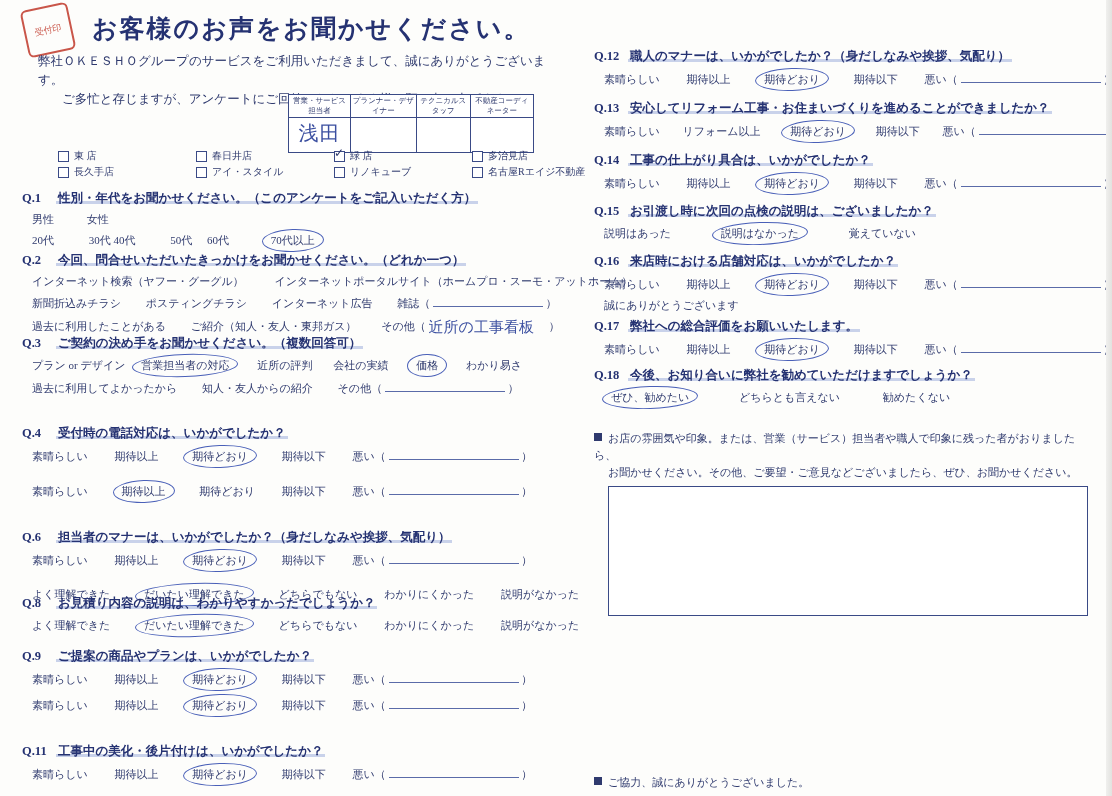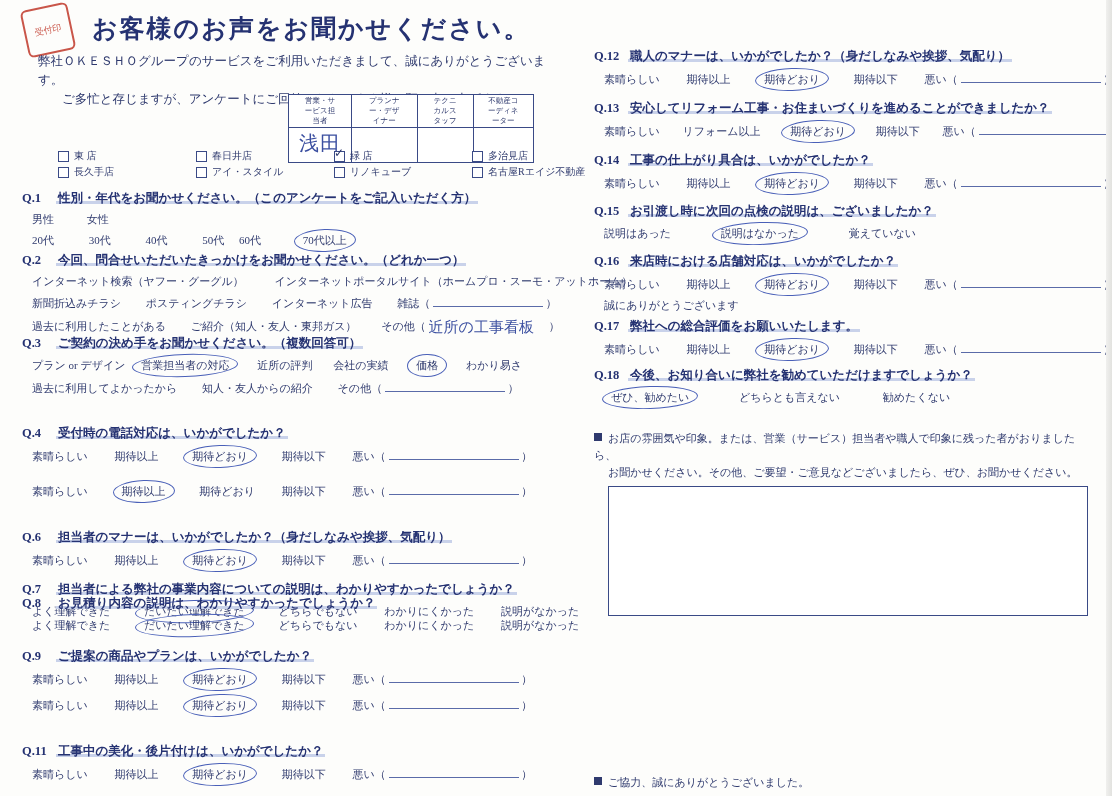--- a/index.html
+++ b/index.html
@@ -40,21 +40,21 @@
   .staff-table{
     position:absolute;left:288px;top:94px;width:246px;
     border:1px solid #3a4a86;border-collapse:collapse;
     background:#fff;
   }
   .staff-table td{
     border:1px solid #3a4a86;
     font-size:7.5px;text-align:center;vertical-align:middle;
     color:#2f3a6e;line-height:10px;
   }
-  .staff-table tr.head td{height:18px;padding:1px 14px;}
+  .staff-table tr.head td{height:18px;padding:1px 2px;}
   .staff-table tr.body td{height:32px;}
   .hand-name{
     font-size:20px;color:#3b4fa0;font-family:"DejaVu Serif",serif;
     letter-spacing:1px;
   }
 
   
   .shops{position:absolute;left:58px;top:148px;font-size:10px;line-height:16px;}
   .shops .row{display:flex;}
   .shops .cb{width:138px;display:flex;align-items:center;gap:5px;}
@@ -182,21 +182,21 @@
     <div class="q" style="left:22px;top:190px;">
       <div class="qh">
         <span class="num">Q.1</span><span class="txt">性別・年代をお聞かせください。（このアンケートをご記入いただく方）</span>
       </div>
       <div class="opts" style="margin-left:10px;">
         <span class="o" style="margin-right:30px;">男性</span>
         <span class="o">女性</span>
       </div>
       <div class="opts" style="margin-left:10px;">
         <span class="o" style="margin-right:32px;">20代</span>
-        <span class="o" style="margin-right:32px;">30代</span>
+        <span class="o" style="">30代</span>
         <span class="o" style="margin-right:32px;">40代</span>
         <span class="o" style="margin-right:12px;">50代</span>
         <span class="o" style="margin-right:32px;">60代</span>
         <span class="o circ">70代以上</span>
       </div>
     </div>
 
     <div class="q" style="left:22px;top:252px;">
       <div class="qh">
         <span class="num">Q.2</span><span class="txt">今回、問合せいただいたきっかけをお聞かせください。（どれか一つ）</span>
@@ -279,23 +279,20 @@
         <span class="o" style="margin-right:24px;">期待以上</span>
         <span class="o circ" style="margin-right:24px;">期待どおり</span>
         <span class="o" style="margin-right:24px;">期待以下</span>
         <span class="o">悪い（</span>
         <span class="line" style="width:130px;"></span>
         <span class="o">）</span>
       </div>
     </div>
 
     <div class="q" style="left:22px;top:541px;top:541px;top:541px;top:541px;top:541px;top:541px;top:541px;top:541px;top:541px;top:541px;top:541px;top:541px;top:541px;top:541px;top:541px;top:541px;top:541px;top:541px;top:541px;top:541px;top:541px;top:541px;top:541px;top:541px;top:541px;top:541px;top:541px;top:541px;top:541px;top:541px;top:541px;top:541px;top:541px;top:541px;top:541px;top:541px;top:541px;top:541px;top:541px;top:541px;top:541px;top:541px;top:541px;top:541px;top:541px;top:541px;top:541px;top:541px;top:541px;top:541px;top:541px;top:541px;top:541px;top:541px;top:541px;top:541px;top:541px;top:541px;top:541px;top:541px;top:541px;top:541px;top:541px;top:541px;top:541px;top:541px;top:541px;top:541px;top:541px;top:541px;top:541px;top:541px;top:541px;top:541px;top:541px;top:541px;top:541px;top:541px;top:541px;top:541px;top:541px;top:541px;top:541px;top:541px;top:541px;top:541px;top:541px;top:541px;top:541px;top:541px;top:541px;top:541px;top:541px;top:541px;top:541px;top:541px;top:541px;top:541px;top:541px;top:541px;top:541px;top:541px;top:541px;top:541px;top:541px;top:541px;top:541px;top:541px;top:541px;top:541px;top:541px;top:541px;top:541px;top:541px;top:541px;top:541px;top:541px;top:541px;top:541px;top:541px;top:541px;top:541px;top:541px;top:541px;top:541px;top:541px;top:541px;top:541px;top:541px;top:541px;top:541px;top:541px;top:541px;top:541px;top:541px;top:541px;top:541px;top:541px;top:541px;top:541px;top:541px;top:541px;top:541px;top:541px;top:541px;top:541px;top:541px;top:541px;top:541px;top:541px;top:541px;top:541px;top:541px;top:541px;top:541px;top:541px;top:541px;top:541px;top:541px;top:541px;top:541px;top:541px;top:541px;top:541px;top:541px;top:541px;top:541px;top:541px;top:541px;top:541px;top:541px;top:541px;top:541px;top:541px;top:541px;top:541px;top:541px;top:541px;top:541px;top:541px;top:541px;top:541px;top:541px;top:541px;top:541px;top:541px;top:541px;top:541px;top:541px;top:541px;top:541px;top:541px;top:541px;top:541px;top:541px;top:541px;top:541px;top:541px;top:541px;top:541px;top:541px;top:541px;top:541px;top:541px;top:541px;top:541px;top:541px;top:541px;top:541px;top:541px;top:541px;top:541px;top:541px;top:541px;top:541px;top:541px;top:541px;top:541px;top:541px;top:541px;top:541px;top:541px;top:541px;top:581px;">
-      <div class="qh">
-        <span class="num">Q.7</span><span class="txt">担当者による弊社の事業内容についての説明は、わかりやすかったでしょうか？</span>
-      </div>
       <div class="opts" style="margin-left:10px;">
         <span class="o" style="margin-right:24px;">よく理解できた</span>
         <span class="o circ" style="margin-right:24px;">だいたい理解できた</span>
         <span class="o" style="margin-right:24px;">どちらでもない</span>
         <span class="o" style="margin-right:24px;">わかりにくかった</span>
         <span class="o">説明がなかった</span>
       </div>
     </div>
 
     <div class="q" style="left:22px;top:595px;">

